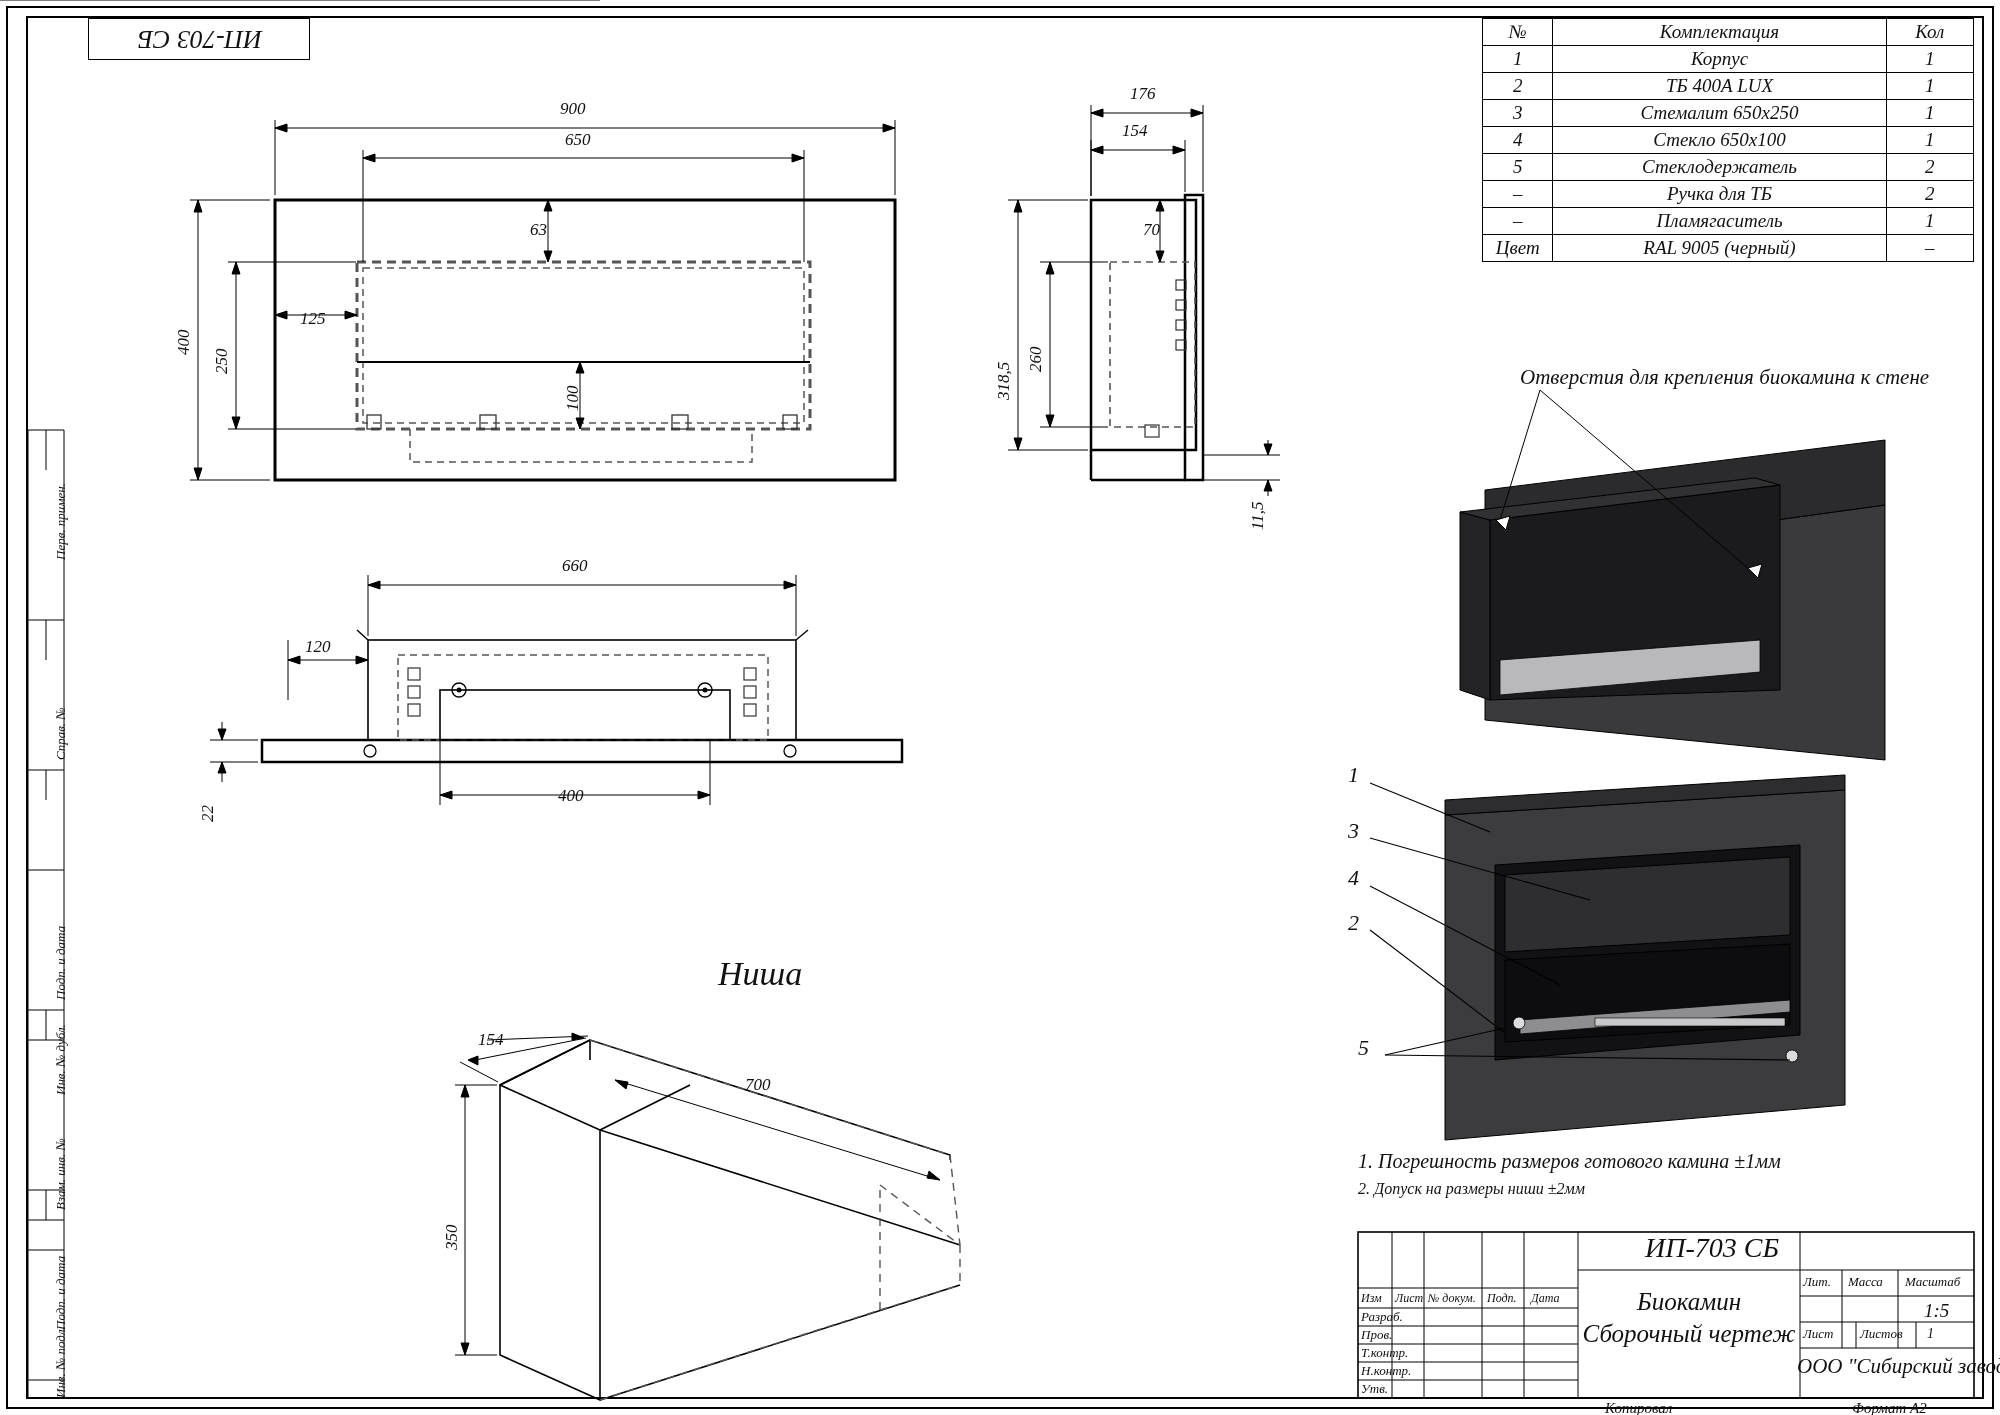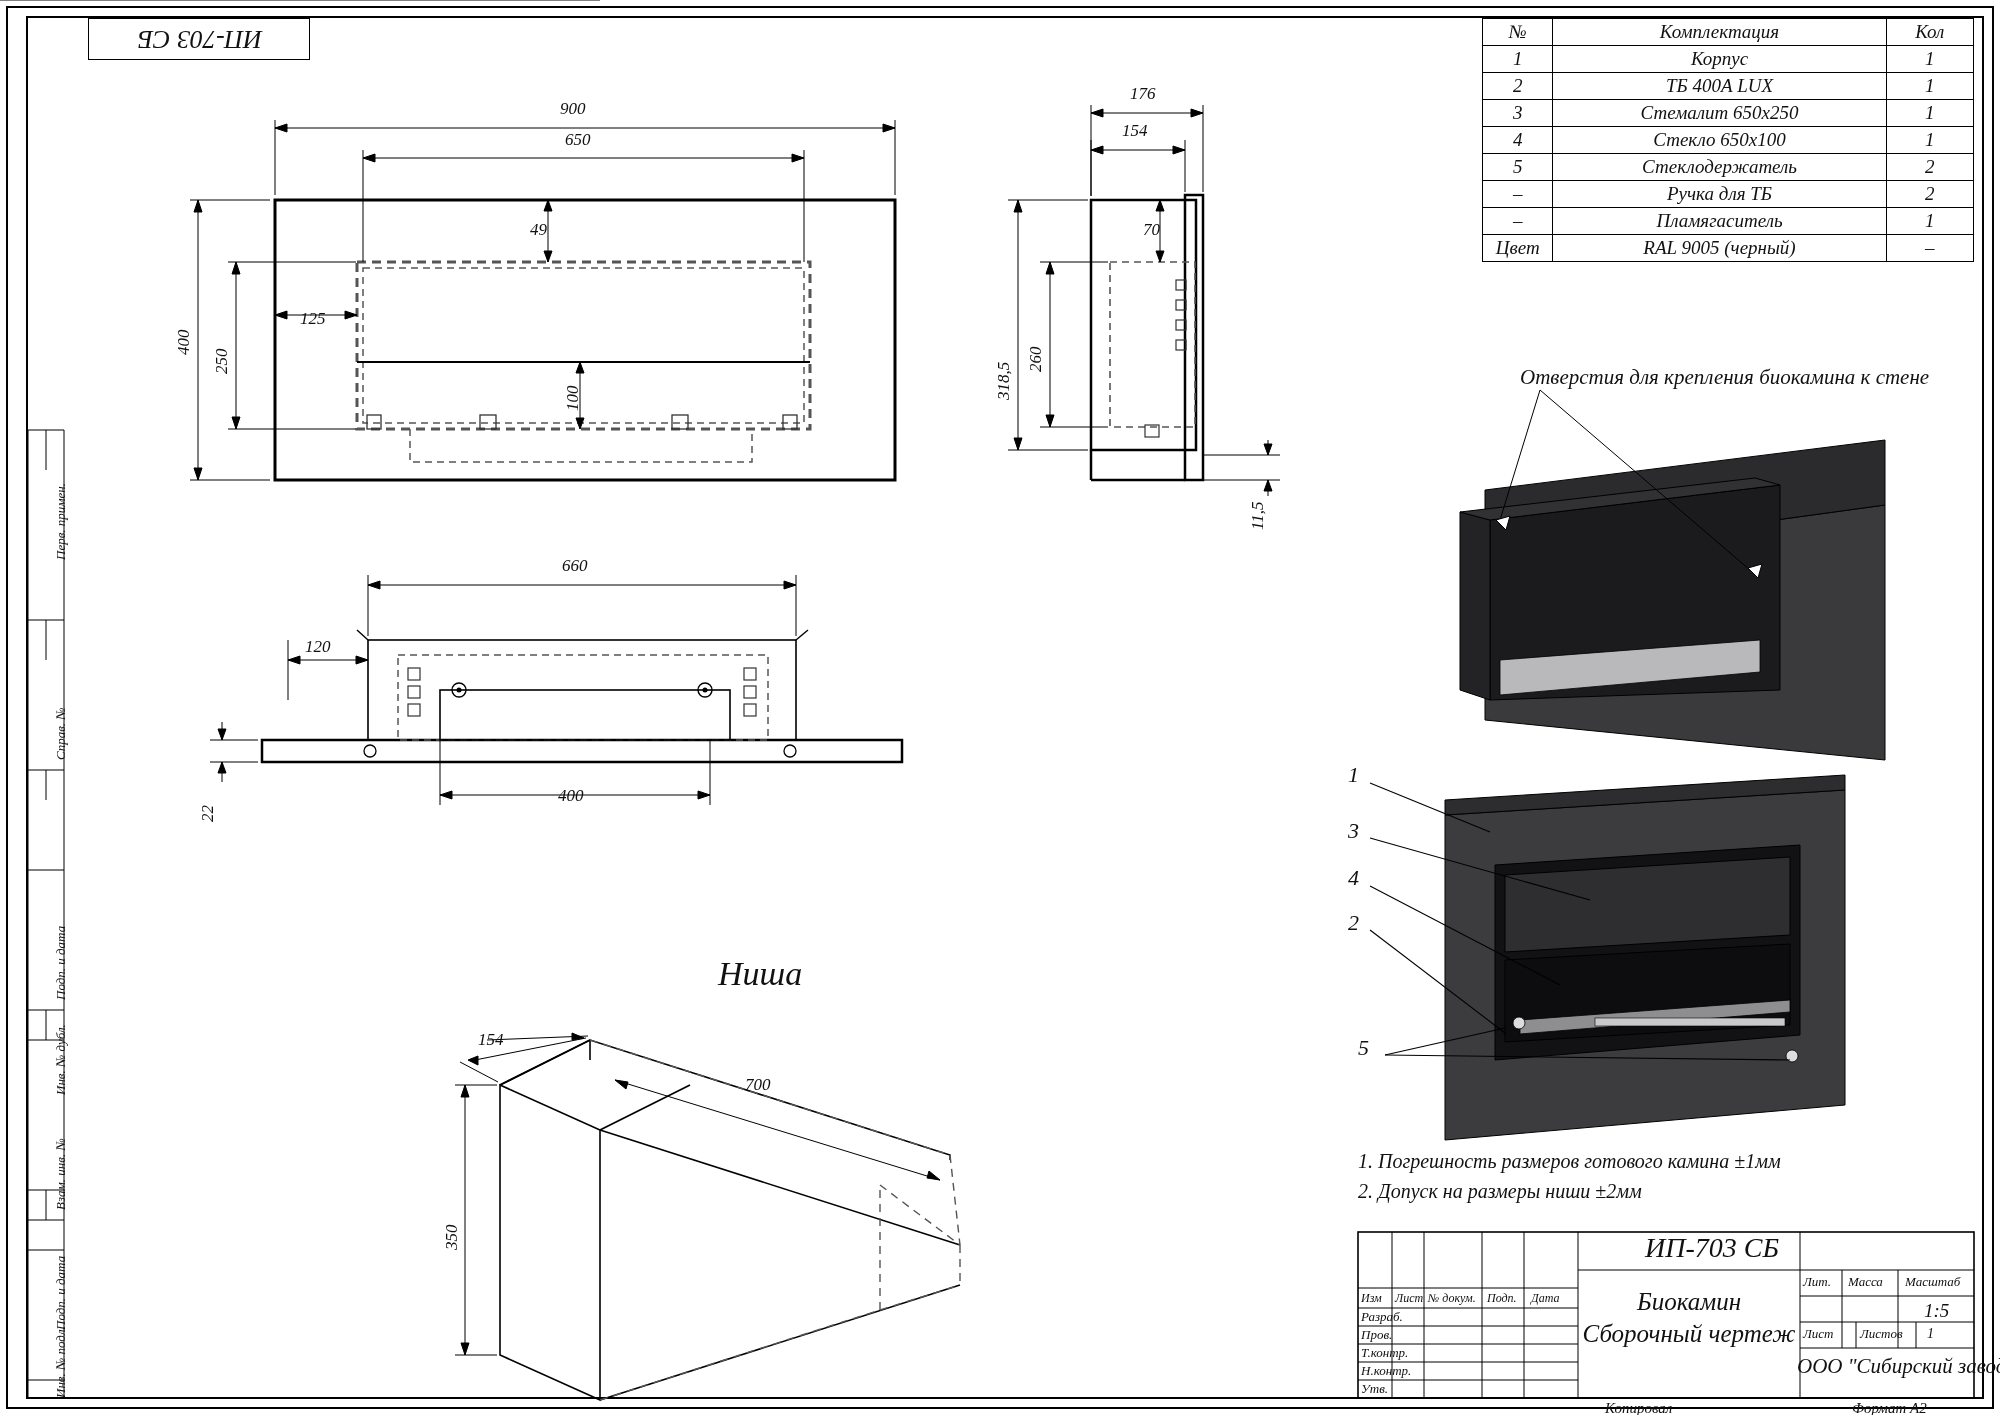--- a/index.html
+++ b/index.html
@@ -107,21 +107,21 @@
 
       <line x1="580" y1="362" x2="580" y2="429"></line>
       <path d="M580,362 l-4,11 h8 z" fill="#000"></path>
       <path d="M580,429 l-4,-11 h8 z" fill="#000"></path>
     </g>
   </svg>
   <div class="dim" style="left:560px;top:99px;">900</div>
   <div class="dim" style="left:565px;top:130px;">650</div>
   <div class="dim" style="left:174px;top:355px;transform:rotate(-90deg);transform-origin:left top;">400</div>
   <div class="dim" style="left:212px;top:374px;transform:rotate(-90deg);transform-origin:left top;">250</div>
-  <div class="dim" style="left:530px;top:220px;">49</div>
+  <div class="dim" style="left:530px;top:220px;">63</div>
   <div class="dim" style="left:300px;top:293px;margin-top:16px;">125</div>
   <div class="dim" style="left:563px;top:411px;transform:rotate(-90deg);transform-origin:left top;">100</div>
 
   <svg width="2000" height="1415">
     <rect x="1091" y="200" width="105" height="250" fill="none" stroke="#000" stroke-width="2.5"></rect>
     <rect x="1185" y="195" width="18" height="285" fill="none" stroke="#000" stroke-width="2.5"></rect>
     <rect x="1110" y="262" width="85" height="165" fill="none" stroke="#555" stroke-width="1.6" stroke-dasharray="7 5"></rect>
     <line x1="1091" y1="450" x2="1091" y2="480" stroke="#000" stroke-width="2.5"></line>
     <line x1="1091" y1="480" x2="1185" y2="480" stroke="#000" stroke-width="2.5"></line>
     <rect x="1145" y="425" width="14" height="12" fill="none" stroke="#333" stroke-width="1.2"></rect>
@@ -366,21 +366,21 @@
       <line x1="1385" y1="1055" x2="1790" y2="1060"></line>
     </g>
   </svg>
   <div class="lbl" style="left:1348px;top:762px;font-size:22px;">1</div>
   <div class="lbl" style="left:1348px;top:818px;font-size:22px;">3</div>
   <div class="lbl" style="left:1348px;top:865px;font-size:22px;">4</div>
   <div class="lbl" style="left:1348px;top:910px;font-size:22px;">2</div>
   <div class="lbl" style="left:1358px;top:1035px;font-size:22px;">5</div>
 
   <div class="lbl" style="left:1358px;top:1150px;font-size:20px;">1. Погрешность размеров готового камина ±1мм</div>
-  <div class="lbl" style="left:1358px;top:1180px;font-size:20px;">2. Допуск на размеры ниши ±2мм</div>
+  <div class="lbl" style="left:1358px;top:1180px;font-size:16px;">2. Допуск на размеры ниши ±2мм</div>
 
   <svg width="2000" height="1415">
     <g stroke="#000" stroke-width="1" fill="none">
       <rect x="1358" y="1232" width="616" height="166" stroke-width="1.6"></rect>
 
       <line x1="1578" y1="1232" x2="1578" y2="1398"></line>
       <line x1="1800" y1="1232" x2="1800" y2="1398"></line>
 
       <line x1="1358" y1="1288" x2="1578" y2="1288"></line>
       <line x1="1358" y1="1308" x2="1578" y2="1308"></line>

